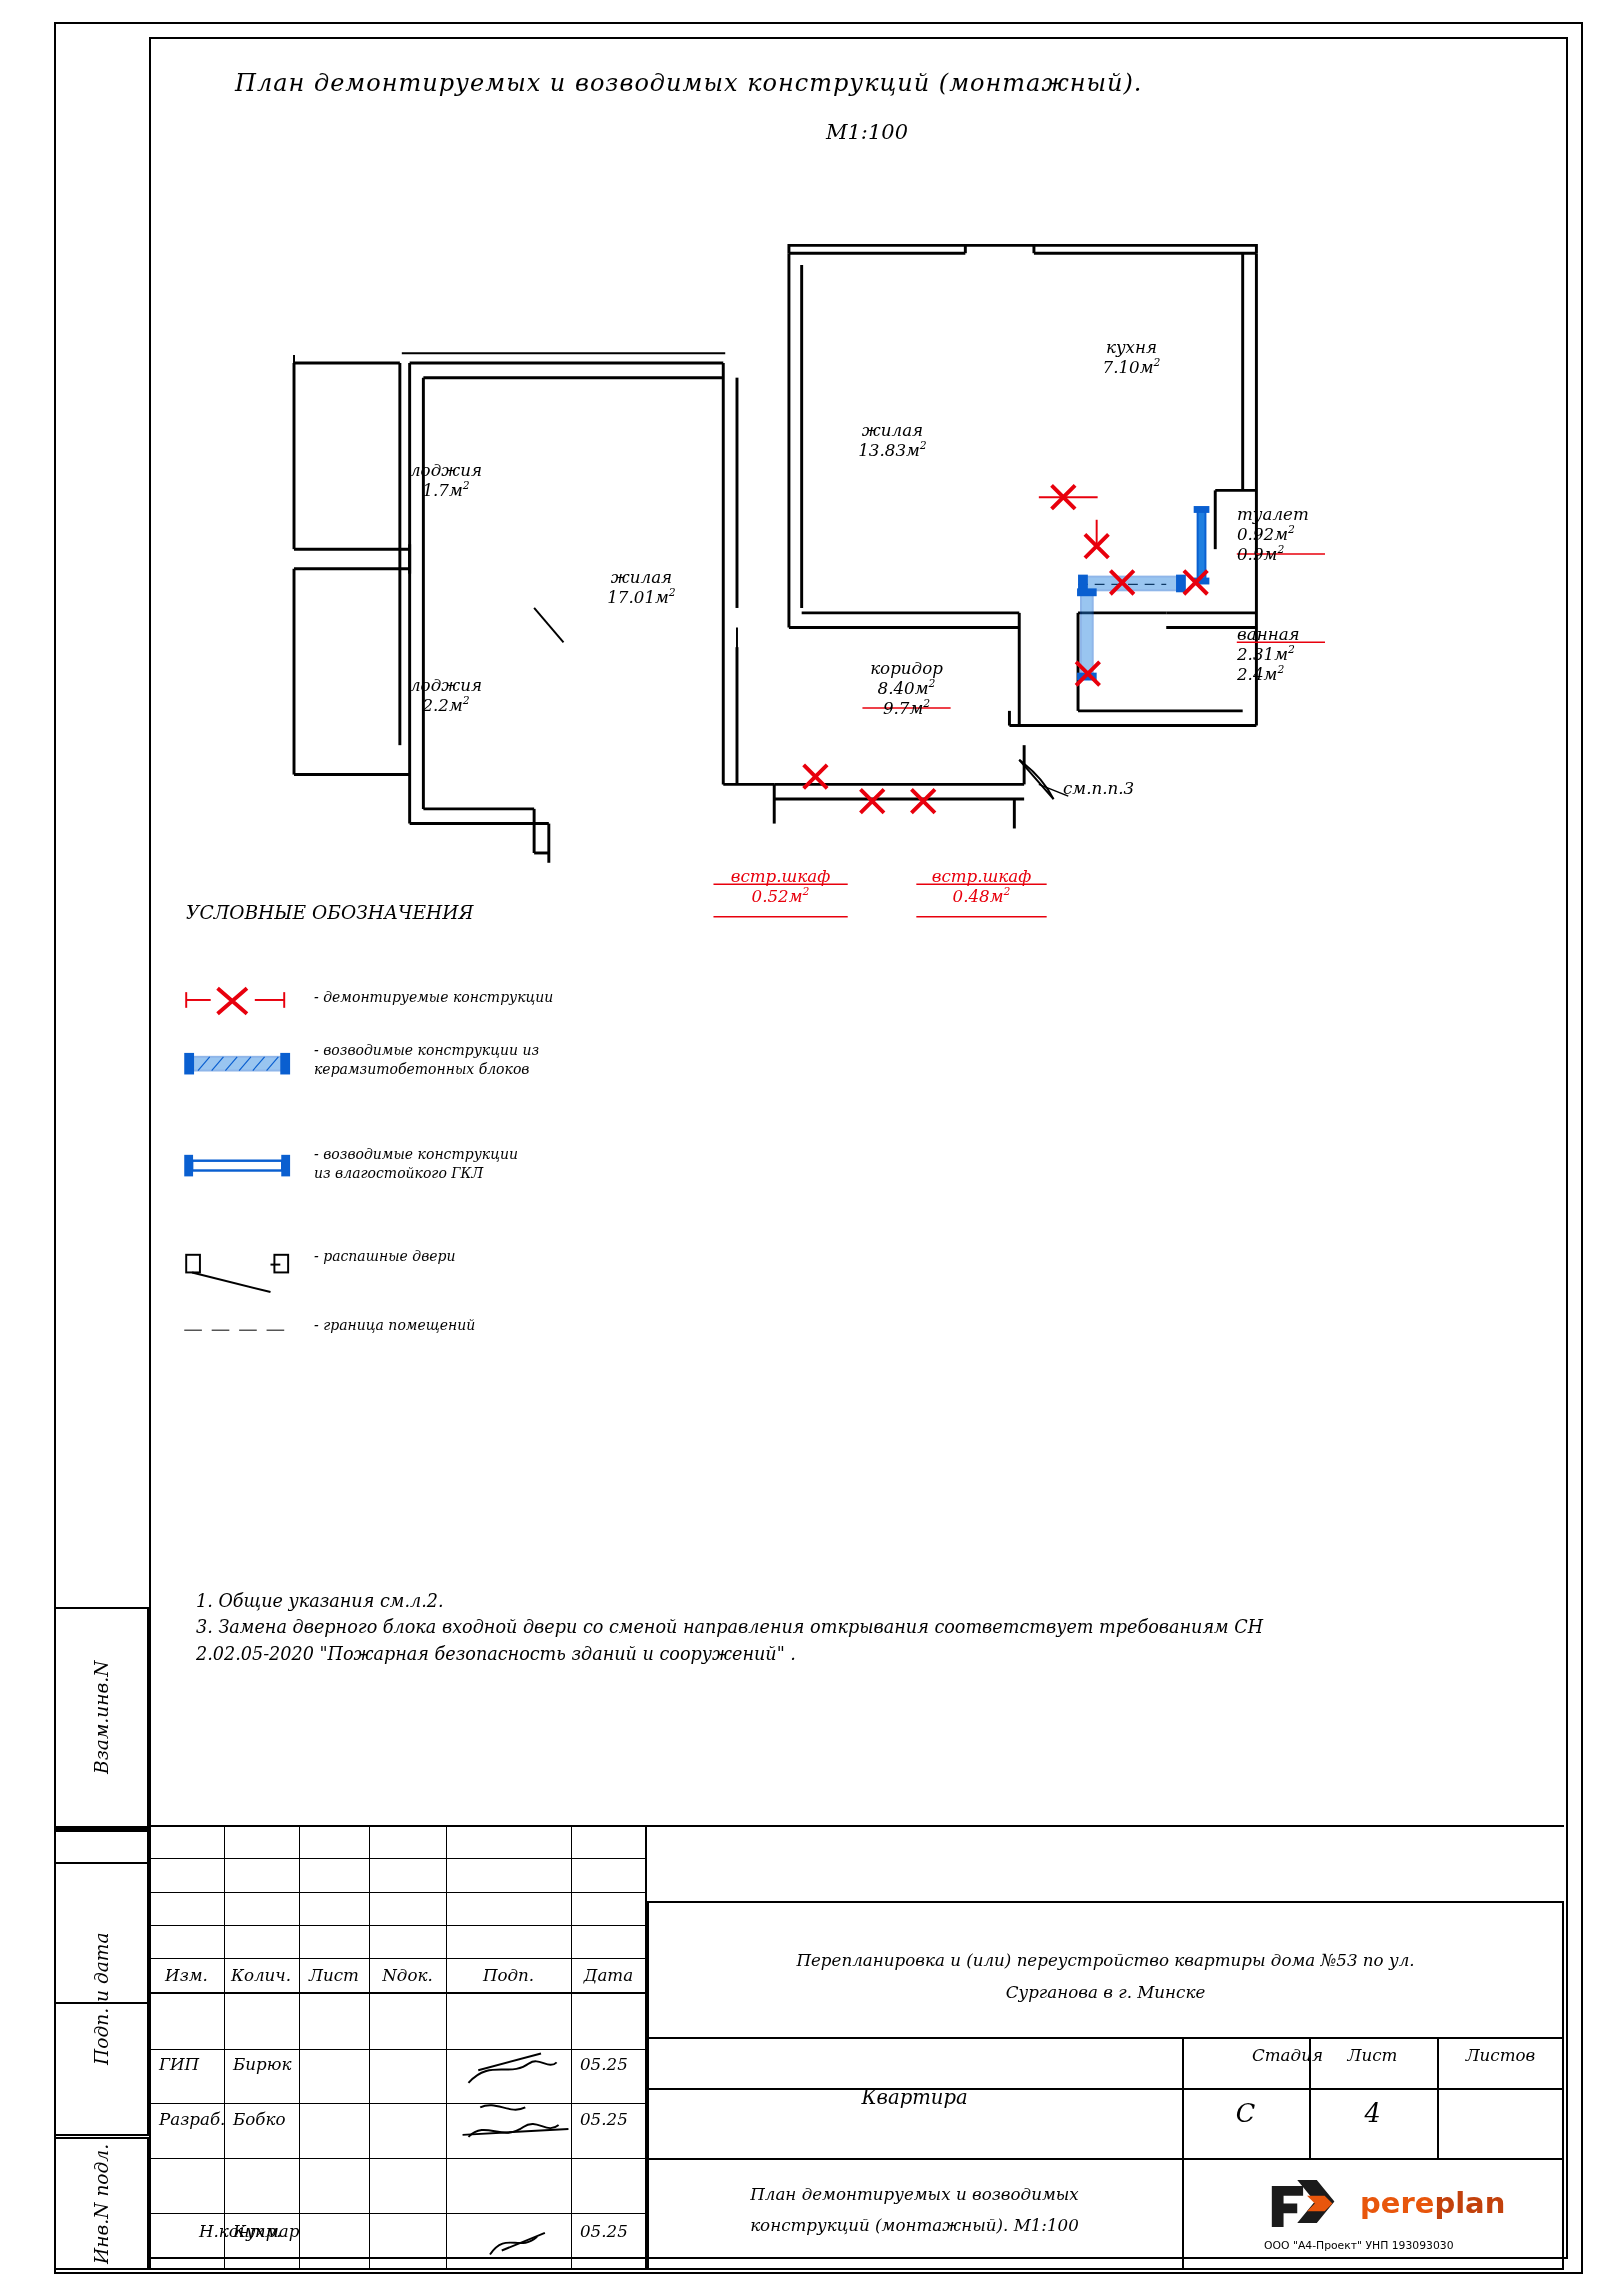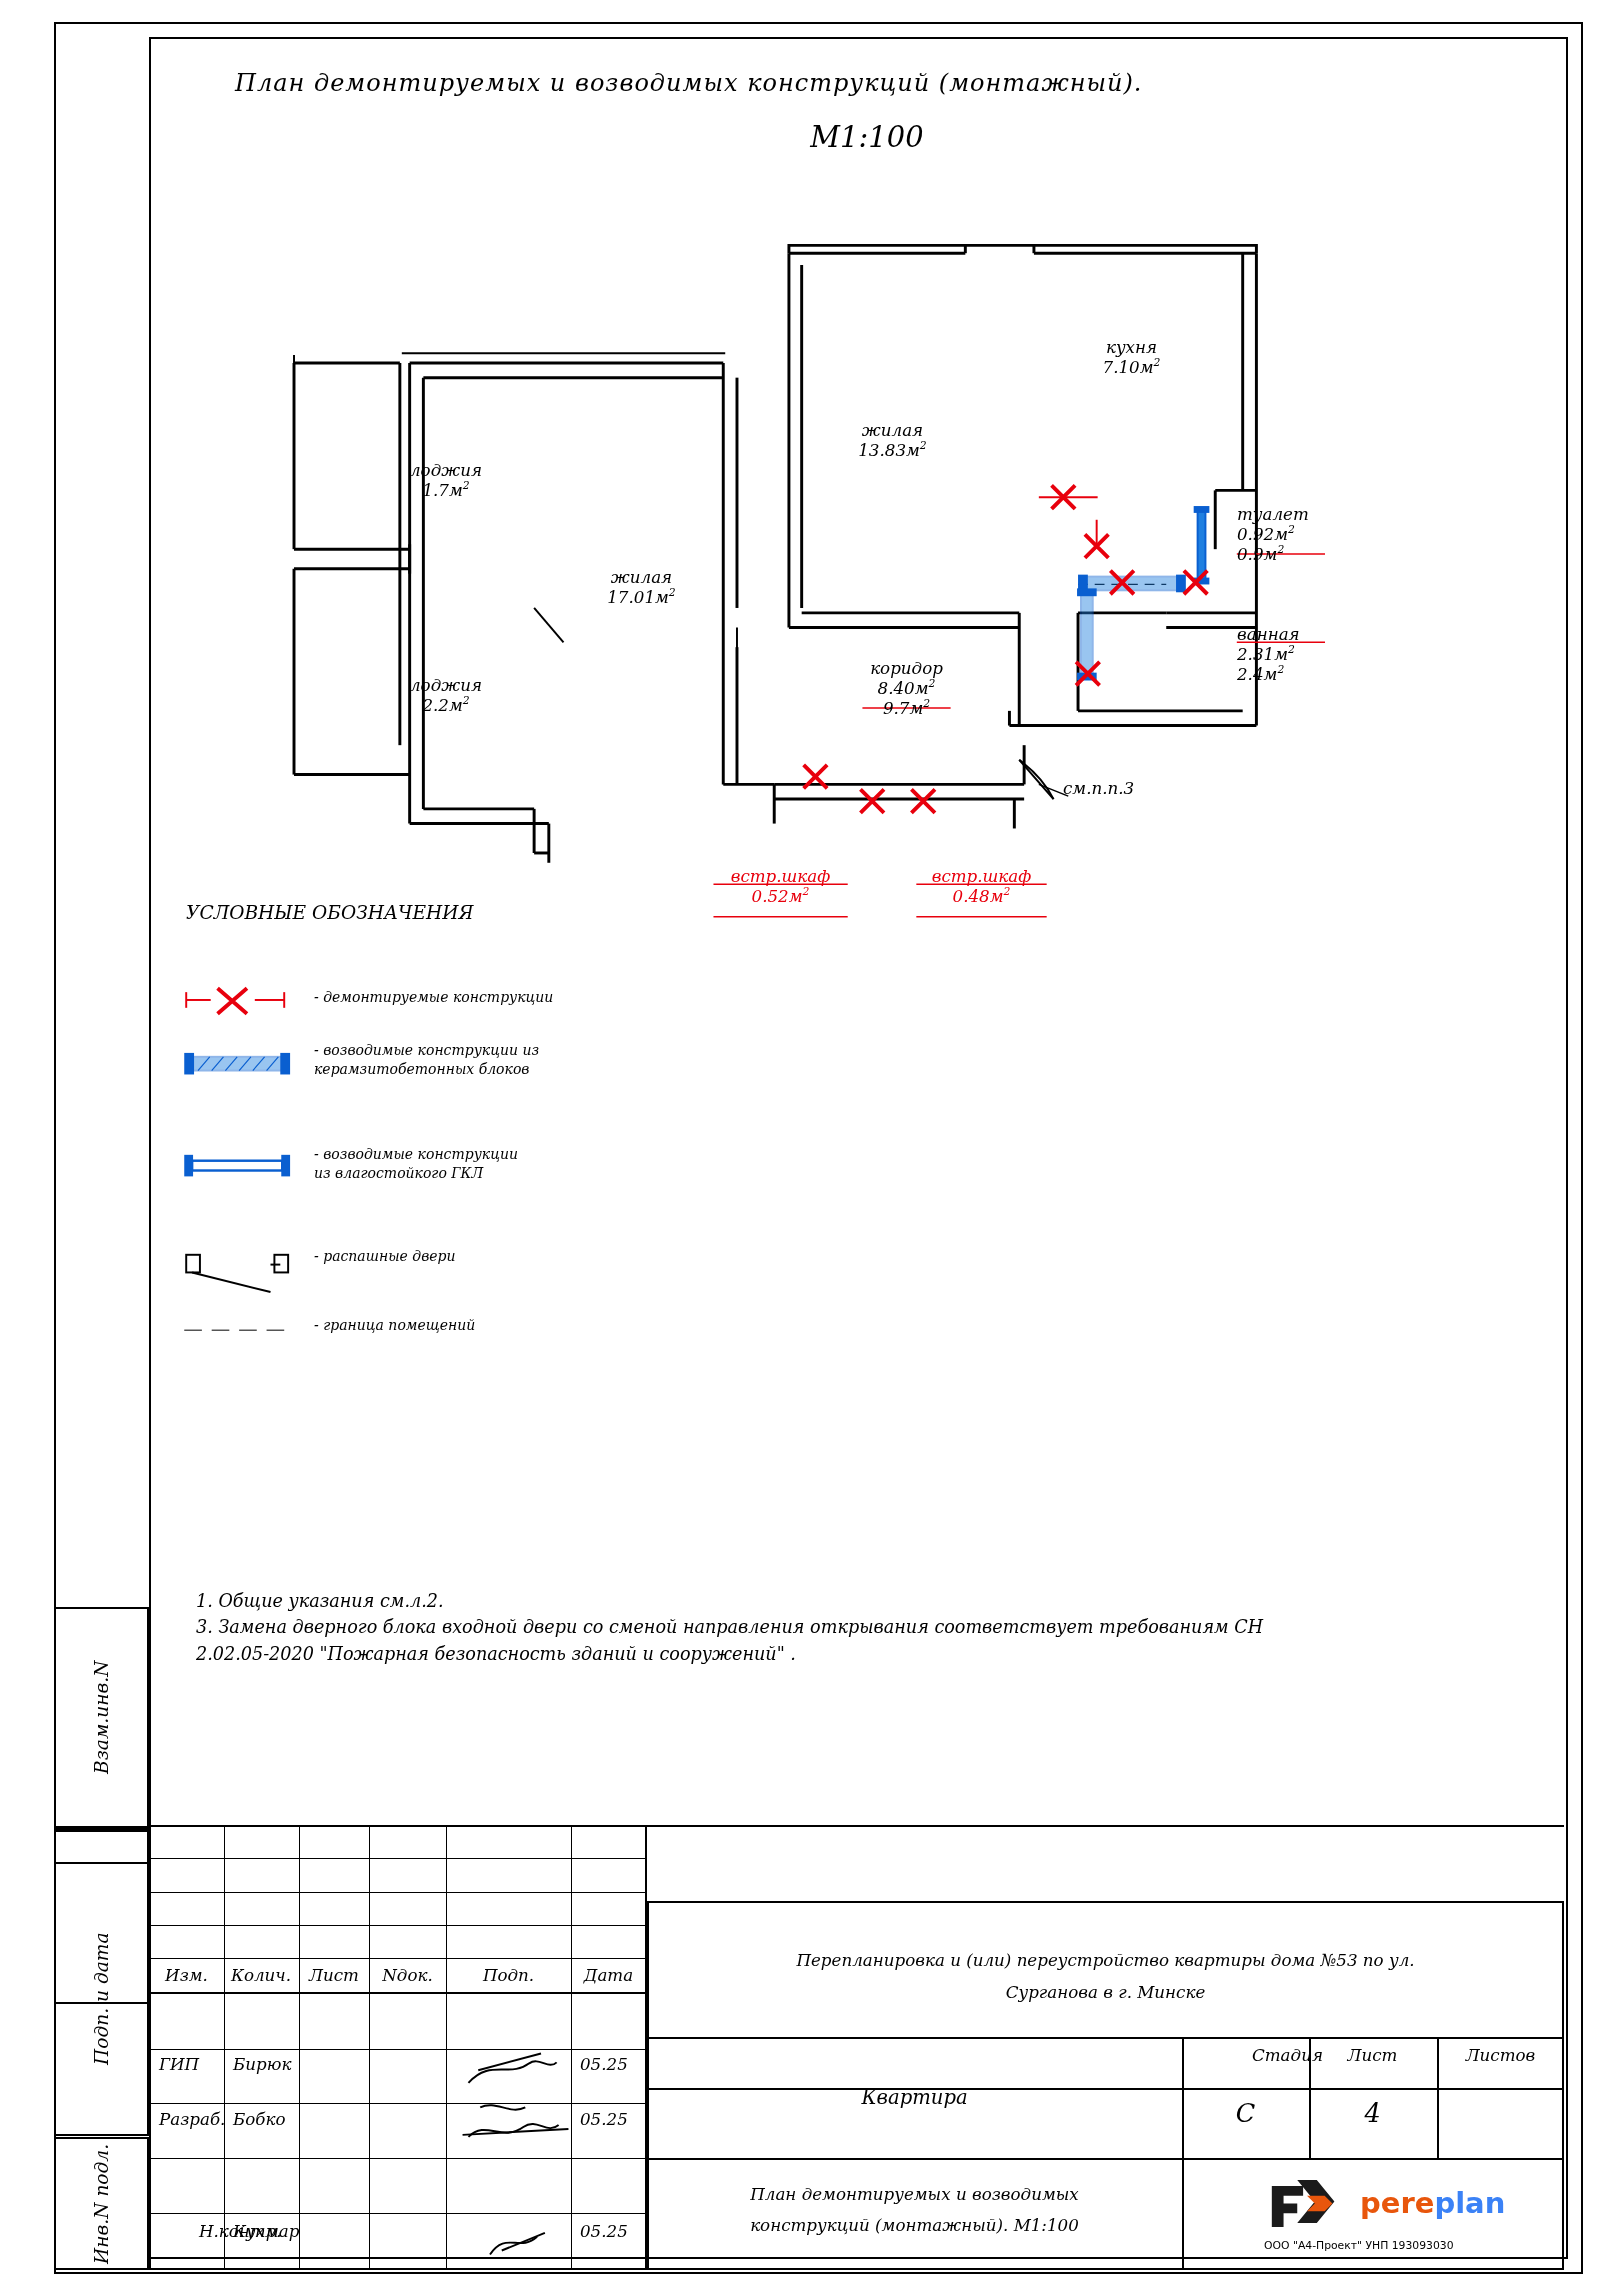--- a/index.html
+++ b/index.html
@@ -3,21 +3,21 @@
 <meta charset="utf-8">
 <style>
   html,body{margin:0;padding:0;background:#fff;}
   body{width:1620px;height:2293px;position:relative;font-family:"DejaVu Sans",sans-serif;}
   .sheet{position:absolute;left:0;top:0;width:1620px;height:2293px;}
   .frame-outer{position:absolute;left:54px;top:21.6px;width:1525px;height:2248px;border:2.9px solid #000;}
   .frame-inner{position:absolute;left:149px;top:37px;width:1415px;height:2218px;border:2px solid #000;}
 
   .ital{font-family:"DejaVu Serif",serif;font-style:italic;}
   .title-main{position:absolute;left:235px;top:69px;width:1264px;text-align:left;font-size:24px;letter-spacing:1px;}
-  .title-sub{position:absolute;left:235px;top:120px;width:1264px;text-align:center;font-size:29px;}
+  .title-sub{position:absolute;left:235px;top:120px;width:1264px;text-align:center;font-size:21px;}
 
   svg.plan{position:absolute;left:0;top:0;width:1620px;height:2293px;pointer-events:none;}
 
   .lbl{position:absolute;font-family:"DejaVu Serif",serif;font-style:italic;font-size:16.7px;color:#000;text-align:center;line-height:1.15;white-space:nowrap;}
   .lbl.red{color:#e8000d;}
   .sup{font-size:10.8px;vertical-align:super;}
 
   .legend-title{position:absolute;left:186px;top:902px;font-size:18.6px;}
   .legend-item{position:absolute;font-family:"DejaVu Serif",serif;font-style:italic;font-size:14px;line-height:1.35;}
 
@@ -380,18 +380,18 @@
 
   <div class="tb" style="left:647px;top:2184px;width:535px;text-align:center;">План демонтируемых и возводимых</div>
   <div class="tb" style="left:647px;top:2215px;width:535px;text-align:center;">конструкций (монтажный). М1:100</div>
 
   <svg style="position:absolute;left:1264px;top:2174px;width:88px;height:61px;" viewBox="0 0 90 62">
     <path d="M8 12 L8 54 L20 54 L20 40 L34 40 L34 30 L20 30 L20 22 L40 22 L40 12 Z" fill="#1b1b1b"></path>
     <path d="M34 6 L54 6 L72 28 L54 50 L34 50 L52 28 Z" fill="#1b1b1b"></path>
     <path d="M44 22 L62 22 L70 30 L62 38 L44 38 L52 30 Z" fill="#e8560c"></path>
   </svg>
   <div style="position:absolute;left:1360px;top:2186px;">
-    <span class="logo-text" style="color:#e8560c;">pere</span><span class="logo-text" style="color:#3b82f6;">plan</span>
+    <span class="logo-text" style="color:#e8560c;">pere</span><span class="logo-text" style="color:#c2410c;">plan</span>
   </div>
   <div style="position:absolute;left:1264px;top:2239px;width:294px;font-family:'DejaVu Sans',sans-serif;font-size:10.8px;">ООО "А4-Проект" УНП 193093030</div>
 
 </div>
 
 
 </body></html>

